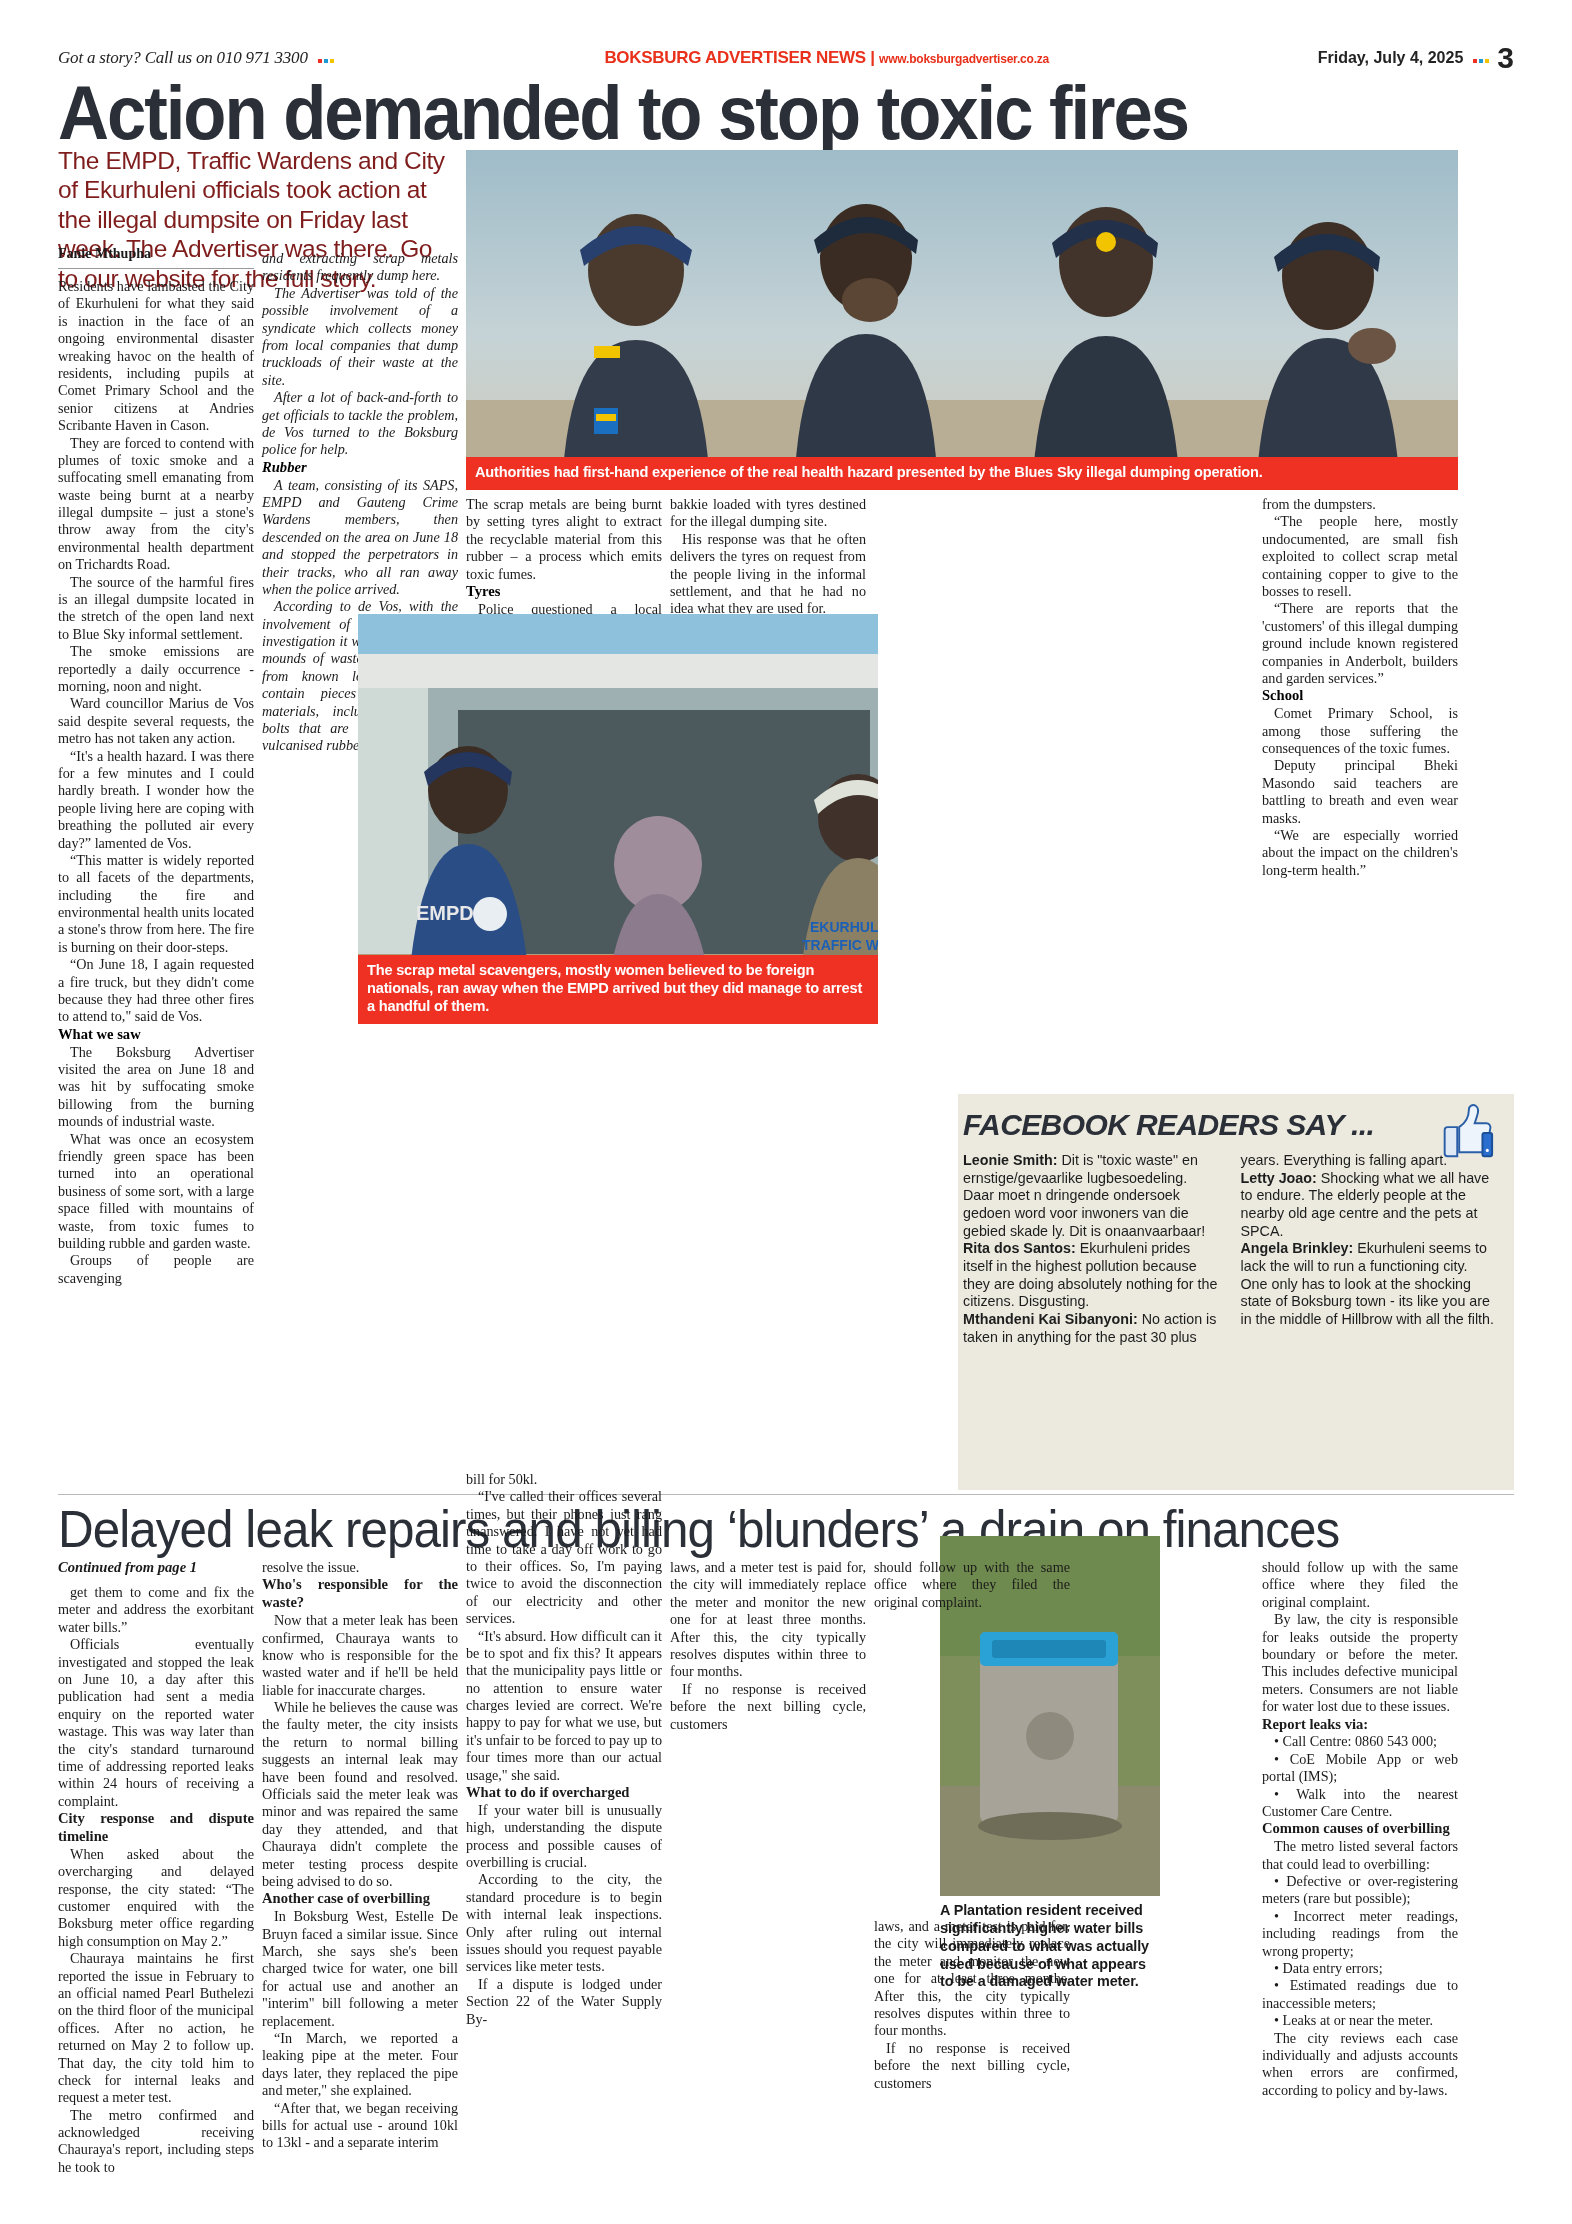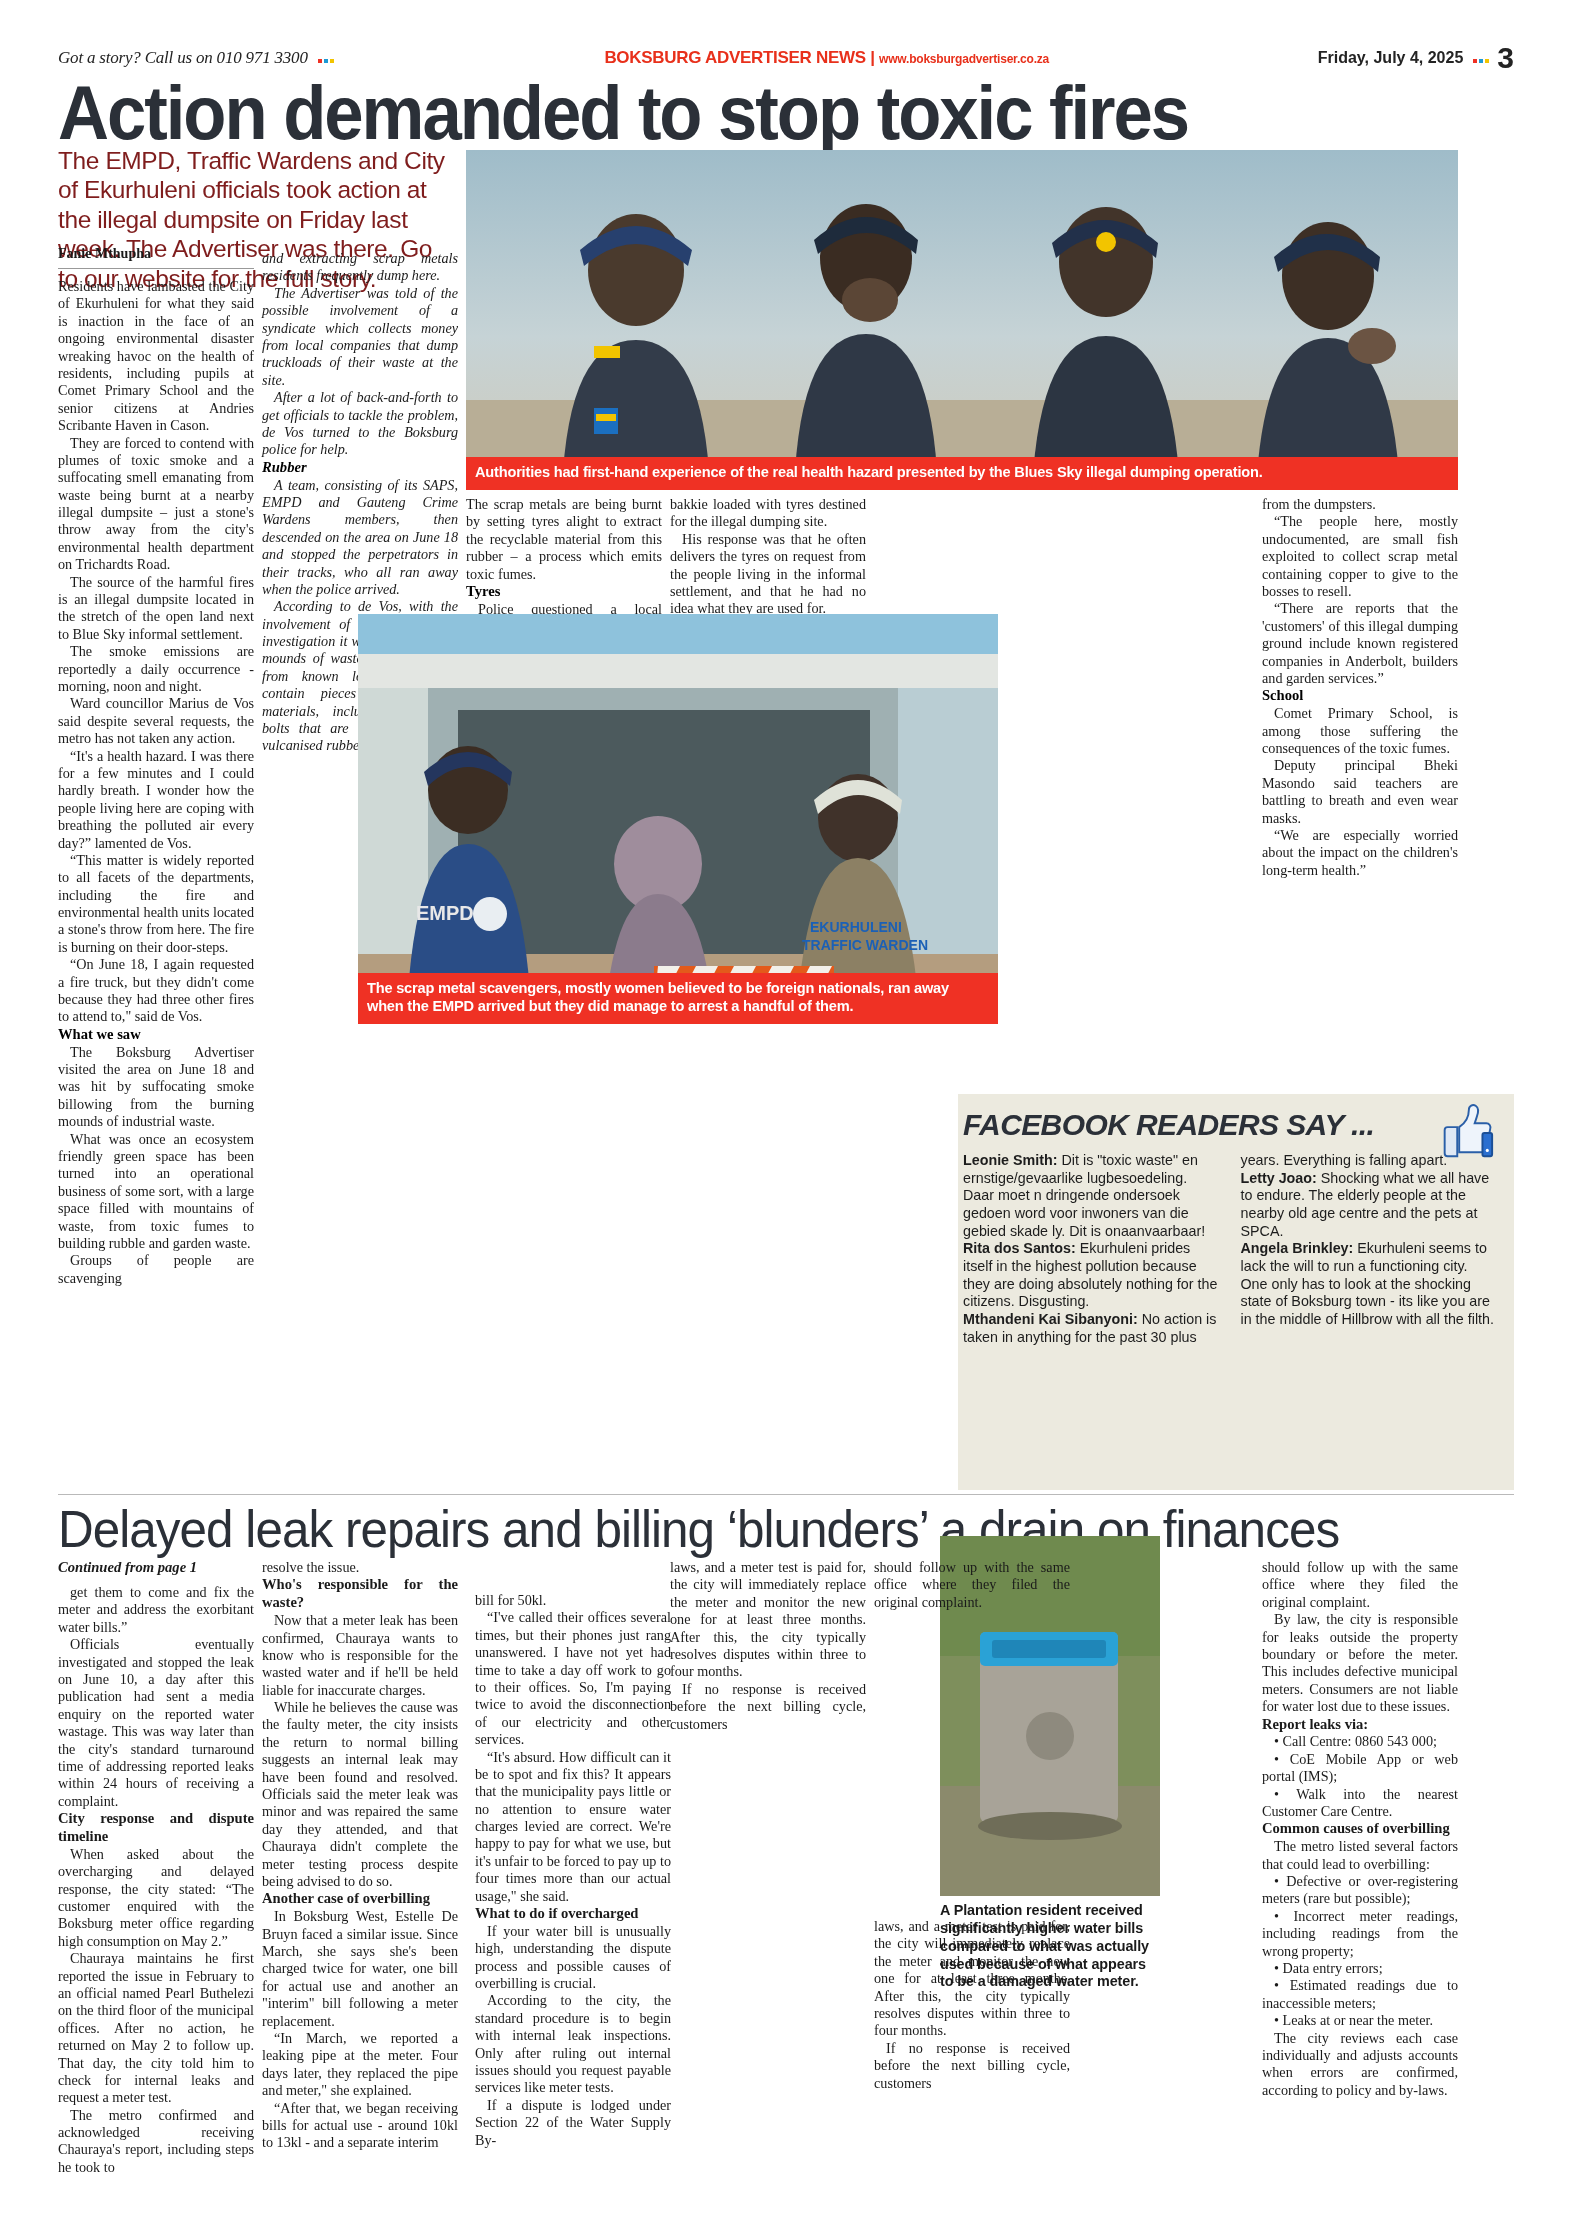--- a/index.html
+++ b/index.html
@@ -106,21 +106,21 @@
   .cap{
     position:absolute; left:0; bottom:0; width:100%;
     background:#ef3124; color:#ffffff;
     font-family:"Liberation Sans", sans-serif;
     font-weight:700; font-size:14.6px; line-height:1.23;
     padding:7px 9px 8px 9px; box-sizing:border-box;
     letter-spacing:-0.2px;
   }
 
   #photo1{left:466px; top:150px; width:992px; height:340px;}
-  #photo2{left:358px; top:614px; width:640px; height:410px;}
+  #photo2{left:358px; top:614px; width:520px; height:410px;}
   #photo3{left:940px; top:1536px; width:220px; height:360px;}
 
   
   #fbbox{
     position:absolute; left:958px; top:1094px; width:556px; height:396px;
     background:#eceadf;
     box-sizing:border-box;
     padding:14px 16px 10px 5px;
   }
   #fbbox .fb-title{
@@ -159,21 +159,21 @@
   }
 
   
   .contd{
     position:absolute; left:58px; top:1559px; width:196px;
     font-family:"Liberation Serif", serif;
     font-style:italic; font-weight:700; font-size:14.6px; color:#1a1a1a;
   }
   #s2c1{left:58px; top:1584px; width:196px;}
   #s2c2{left:262px; top:1559px; width:196px;}
-  #s2c3{left:466px; top:1592px; width:196px;margin-left:9px;}
+  #s2c3{left:466px; top:1471px; width:196px;}
   #s2c4{left:670px; top:1559px; width:196px;}
   #s2c5{left:874px; top:1559px; width:196px;}
   #s2c6{left:1262px; top:1559px; width:196px;}
   #s2c5b{left:874px; top:1918px; width:196px;}
   .cap-dark{
     position:absolute;
     font-family:"Liberation Sans", sans-serif;
     font-weight:700; font-size:14.4px; line-height:1.24; color:#1a1a1a;
     letter-spacing:-0.1px;
   }

